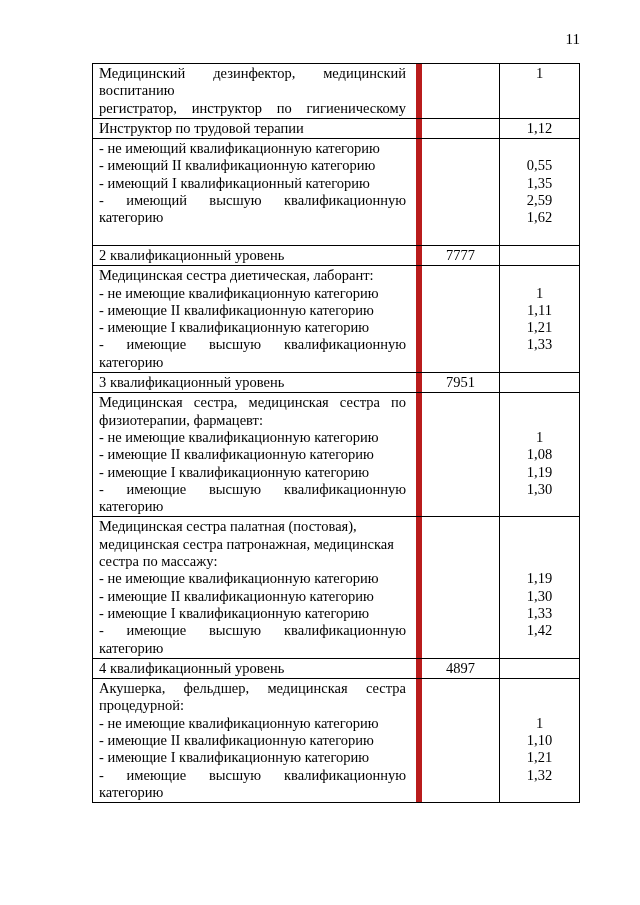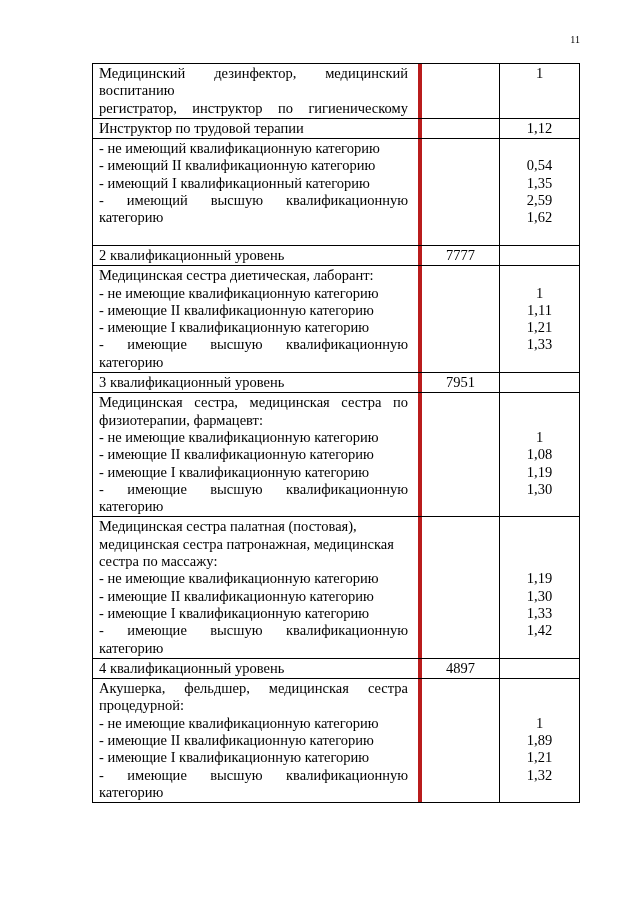--- a/index.html
+++ b/index.html
@@ -14,21 +14,21 @@
     font-family: "Liberation Serif", "DejaVu Serif", serif;
     color: #000000;
     overflow: hidden;
   }
   .page-number {
     position: absolute;
     top: 31px;
     left: 92px;
     width: 488px;
     text-align: right;
-    font-size: 10px;
+    font-size: 15px;
     line-height: 17px;
   }
   .doc-table {
     position: absolute;
     top: 63px;
     left: 92px;
     width: 486px;
     border: 1px solid #000000;
   }
   .trow {
@@ -38,21 +38,21 @@
   .trow:last-child {
     border-bottom: none;
   }
   .cell {
     box-sizing: border-box;
     padding-top: 1px;
     padding-bottom: 1px;
   }
   .c1 {
     width: 329px;
-    border-right: 4px solid #b91c1c;
+    border-right: 6px solid #b91c1c;
     padding-left: 6px;
     padding-right: 10px;
   }
   .c2 {
     width: 78px;
     border-right: 1px solid #000000;
     text-align: center;
   }
   .c3 {
     width: 79px;
@@ -112,21 +112,21 @@
         <div class="line">- имеющий II квалификационную категорию</div>
         <div class="line">- имеющий I квалификационный категорию</div>
         <div class="line j">- имеющий высшую квалификационную</div>
         <div class="line">категорию</div>
       </div>
       <div class="cell c2">
         <div class="line"></div>
       </div>
       <div class="cell c3">
         <div class="line"></div>
-        <div class="line">0,54</div>
+        <div class="line">0,55</div>
         <div class="line">1,35</div>
         <div class="line">2,59</div>
         <div class="line">1,62</div>
         <div class="line"></div>
       </div>
     </div>
     <div class="trow">
       <div class="cell c1">
         <div class="line">2 квалификационный уровень</div>
       </div>
@@ -238,19 +238,19 @@
         <div class="line j">- имеющие высшую квалификационную</div>
         <div class="line">категорию</div>
       </div>
       <div class="cell c2">
         <div class="line"></div>
       </div>
       <div class="cell c3">
         <div class="line"></div>
         <div class="line"></div>
         <div class="line">1</div>
-        <div class="line">1,89</div>
+        <div class="line">1,10</div>
         <div class="line">1,21</div>
         <div class="line">1,32</div>
         <div class="line"></div>
       </div>
     </div>
   </div>
 
 </body></html>

